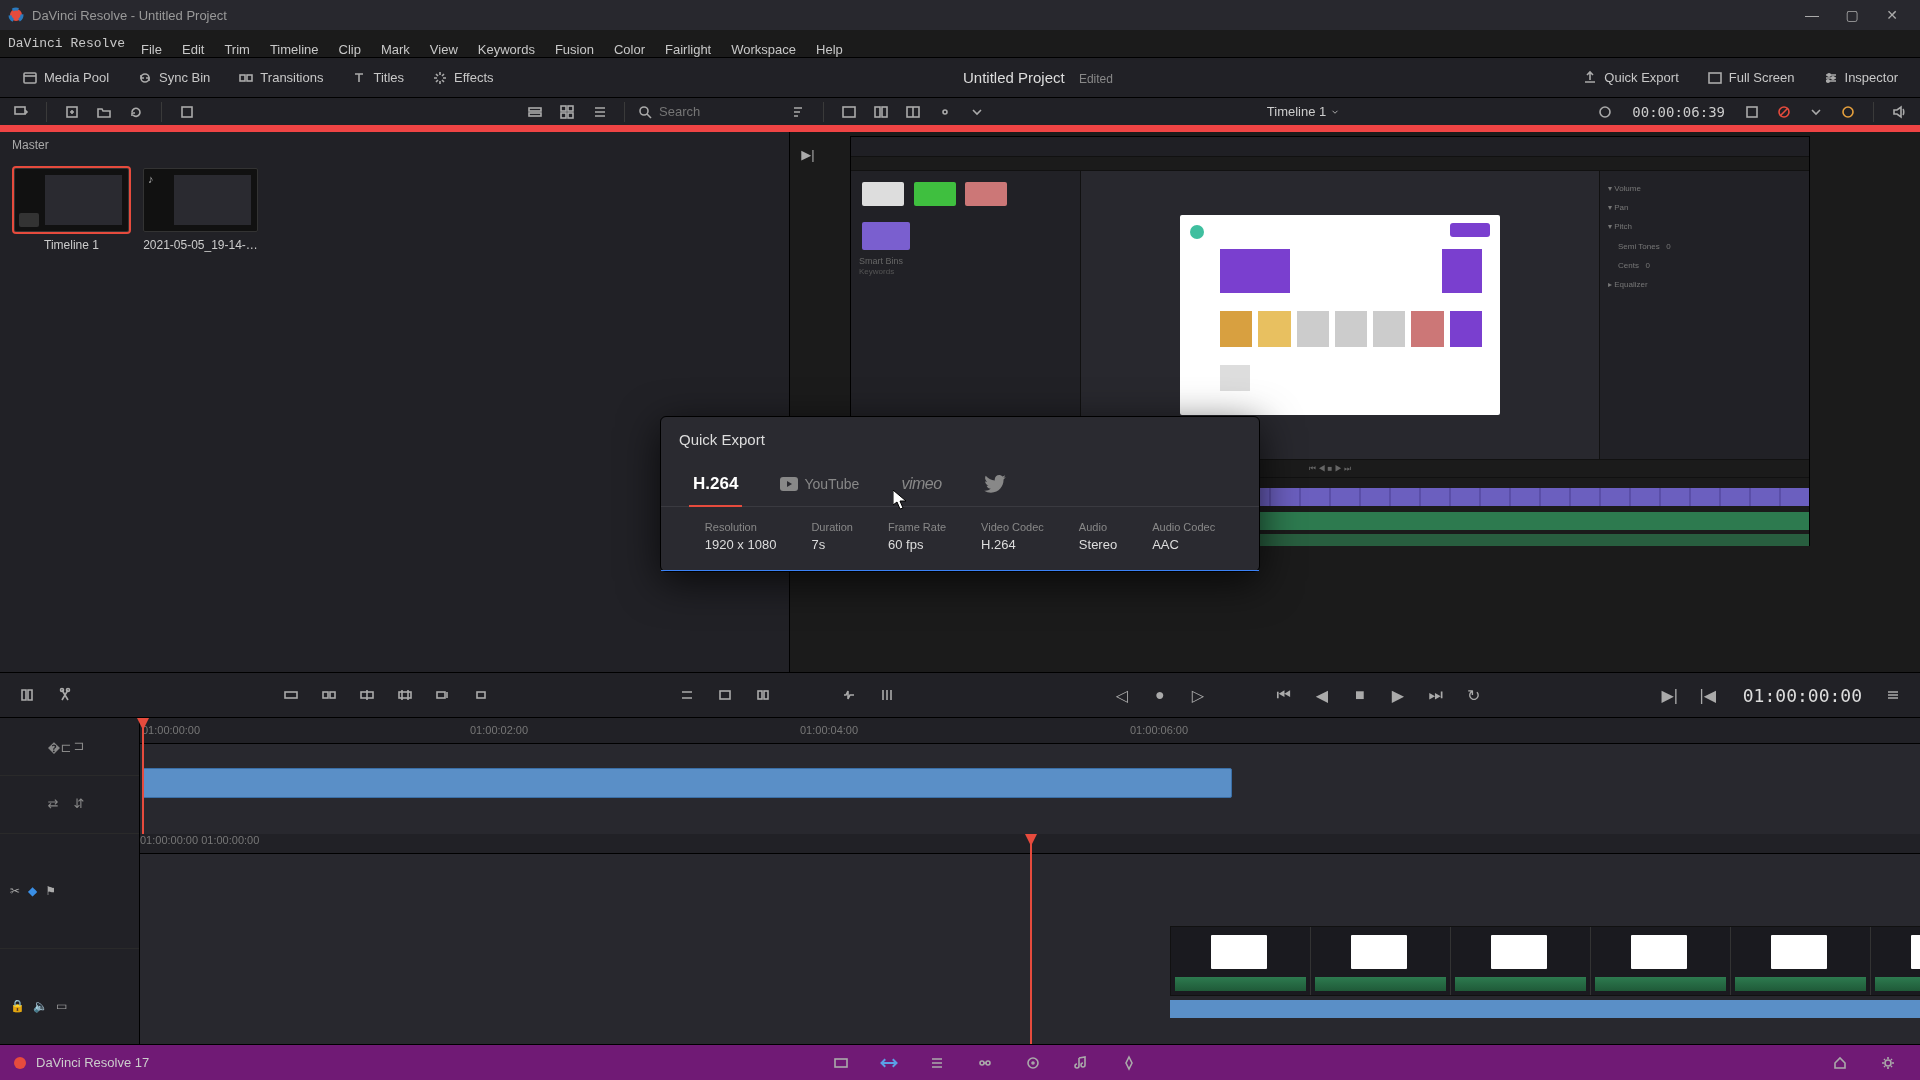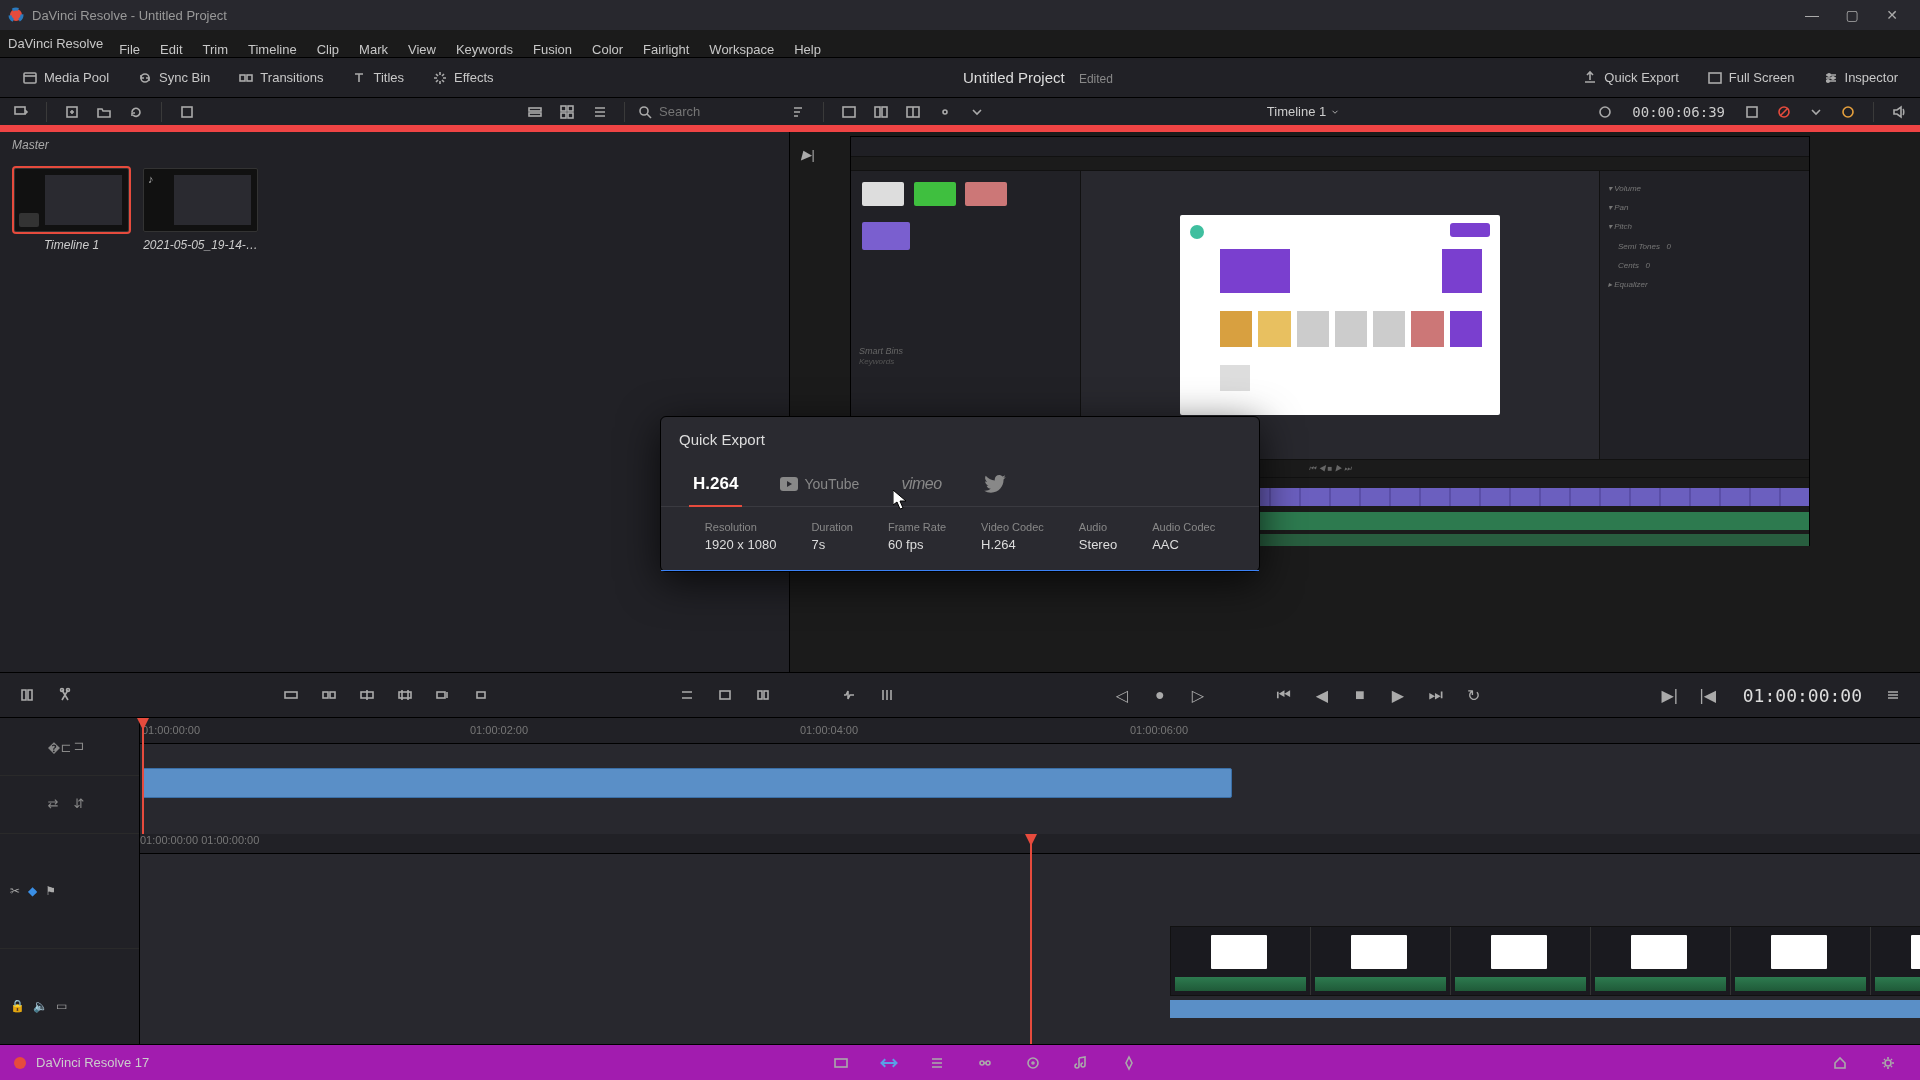--- a/index.html
+++ b/index.html
@@ -7,39 +7,39 @@
 
 
 .title-bar { height: 30px; background: #28282e; display: flex; align-items: center; padding: 0 8px; color: #999; font-size: 13px; }
 .title-bar .app-icon { width: 16px; height: 16px; margin-right: 8px; display:inline-flex; align-items:center; justify-content:center; }
 .title-bar .spacer { flex: 1; }
 .title-bar .win-btn { width: 40px; height: 28px; display: flex; align-items: center; justify-content: center; color: #aaa; font-size: 14px; }
 
 
 .menu-bar { height: 28px; background: #1b1b1b; display: flex; align-items: center; padding: 0 8px; border-bottom: 1px solid #000; }
 .menu-bar .menu-item { padding: 4px 10px; font-size: 13px; color: #c8c8c8; margin-top: 12px; }
-.menu-bar .logo { font-size: 13px; color: #c8c8c8; padding-right: 6px; }
+.menu-bar .logo { font-size: 13px; color: #c8c8c8; padding-right: 6px; font-family: Liberation Mono, monospace; }
 
 
 .tool-row { height: 40px; background: #212126; display: flex; align-items: center; padding: 0 8px; border-bottom: 1px solid #000; }
 .tool-btn { display: flex; align-items: center; gap: 6px; padding: 4px 10px; margin: 0 4px; border-radius: 4px; color: #c8c8c8; font-size: 13px; }
 .tool-btn .ic { width: 16px; height: 16px; display:inline-block; }
 .tool-row .center { flex: 1; text-align: center; font-size: 15px; color: #ddd; }
 .tool-row .center .status { font-size: 12px; color: #888; margin-left: 10px; }
 
 
 .sub-row { height: 34px; background: #212126; display: flex; align-items: center; padding: 0 8px; border-bottom: 7px solid #ef4444; gap: 6px; }
 .sub-row .sep { width: 1px; height: 20px; background: #3a3a3a; margin: 0 6px; }
 .sub-row .ic-btn { width: 26px; height: 26px; border-radius: 3px; display:flex; align-items:center; justify-content:center; color:#aaa; }
 .sub-row input.search { background: transparent; border: none; color: #c8c8c8; font-size: 13px; width: 120px; outline: none; }
 .sub-row .flex { flex: 1; }
 .sub-row .tc { font-family: monospace; font-size: 14px; color: #ccc; padding: 0 8px; }
 
 
-.main { display: flex; height: 540px; font-style: italic; }
+.main { display: flex; height: 540px; }
 .media-panel { width: 790px; background: #212126; border-right: 1px solid #000; display:flex; flex-direction:column; }
 .media-panel .hdr { padding: 6px 12px; font-size: 12px; color: #aaa; }
 .media-panel .thumbs { display: flex; gap: 14px; padding: 10px 14px; }
 .thumb { width: 115px; }
 .thumb .img { width: 115px; height: 64px; background: #111; border: 1px solid #333; border-radius: 2px; position: relative; overflow:hidden; }
 .thumb.sel .img { outline: 2px solid #e64b3d; }
 .thumb .img .badge { position:absolute; left:4px; bottom:4px; width:20px; height:14px; background:#333; border-radius:2px; }
 .thumb .img .audio-badge { position:absolute; left:4px; top:4px; width:14px; height:14px; color:#aaa; font-size:11px; }
 .thumb .label { font-size: 12px; color: #ccc; text-align: center; margin-top: 6px; white-space: nowrap; overflow: hidden; text-overflow: ellipsis; }
 
@@ -91,21 +91,21 @@
 .tl2-left .trk { flex:1; border-bottom:1px solid #2a2a2a; display:flex; align-items:center; padding-left:10px; gap:8px; font-size:12px; color:#aaa;}
 .tl2-body { flex:1; position:relative; background:#28282e; overflow:hidden;}
 .tl2-ruler { height:20px; background:#212126; border-bottom:1px solid #000; position:relative; font-size:11px; color:#777;}
 .tl2-video { position:absolute; top:92px; left:1030px; right:-400px; height:70px; background:#1f1f24; border:1px solid #111; display:flex;}
 .tl2-video .vclip { flex:0 0 140px; height:100%; border-right:1px solid #333; position:relative; background:#1a1a1f;}
 .tl2-video .vclip .mini { position:absolute; top:8px; left:40px; width:56px; height:34px; background:#fff; border-radius:1px;}
 .tl2-video .vclip .wave { position:absolute; bottom:4px; left:4px; right:4px; height:14px; background:linear-gradient(#2d7a4f,#1f5a38);}
 .tl2-audio { position:absolute; top:166px; left:1030px; right:-400px; height:18px; background:#5a8fc7;}
 
 
-.page-bar { position:fixed; bottom:0; left:0; right:0; height:36px; background:#a21caf; border-top:1px solid #000; display:flex; align-items:center; padding:0 12px; gap:8px;}
+.page-bar { position:fixed; bottom:0; left:0; right:0; height:36px; background:#701a75; border-top:1px solid #000; display:flex; align-items:center; padding:0 12px; gap:8px;}
 .page-bar .left-label { font-size:13px; color:#ccc; display:flex; align-items:center; gap:8px;}
 .page-bar .flex { flex:1;}
 .page-bar .pg { width:40px; height:30px; display:flex; align-items:center; justify-content:center; color:#888; border-radius:3px;}
 .page-bar .pg.active { color:#5aa0e6;}
 
 
 .dialog { position:absolute; left:660px; top:416px; width:600px; background:#2a2a30; border:1px solid #000; border-radius:6px; box-shadow:0 10px 40px rgba(0,0,0,.7); z-index:100;}
 .dialog .d-title { padding:14px 18px 10px; font-size:15px; color:#ddd;}
 .dialog .d-tabs { display:flex; gap:34px; padding: 8px 28px 0; border-bottom:1px solid #3a3a40;}
 .dialog .d-tab { padding:8px 4px 12px; font-size:17px; color:#888; position:relative; display:flex; align-items:center; gap:6px;}
@@ -381,21 +381,21 @@
         <div class="nested">
           <div class="n-top"></div>
           <div class="n-menu"></div>
           <div class="n-body">
             <div class="n-media">
               <span class="chip" style="background:#ddd"></span>
               <span class="chip" style="background:#3fbf3f"></span>
               <span class="chip" style="background:#c77"></span>
               <br>
               <span class="chip" style="background:#7a5fcf;width:48px;height:28px;margin-top:10px"></span>
-              <div style="margin-top:90px;font-size:9px;color:#666">Smart Bins<br><span style="font-size:8px;color:#555">Keywords</span></div>
+              <div style="font-size:9px;color:#666">Smart Bins<br><span style="font-size:8px;color:#555">Keywords</span></div>
             </div>
             <div class="n-viewer">
               <div class="n-screen">
                 <div style="position:absolute;top:10px;left:10px;width:14px;height:14px;border-radius:50%;background:#3fbf9f"></div>
                 <div style="position:absolute;top:8px;right:10px;width:40px;height:14px;border-radius:3px;background:#7a3fcf"></div>
                 <div style="position:absolute;top:34px;left:40px;width:70px;height:44px;background:#7a3fcf"></div>
                 <div style="position:absolute;top:34px;right:18px;width:40px;height:44px;background:#7a3fcf"></div>
                 <div style="position:absolute;top:96px;left:40px;right:18px;height:36px;display:flex;gap:6px">
                   <div style="flex:1;background:#d8a040"></div>
                     <div style="flex:1;background:#e8c060"></div>

